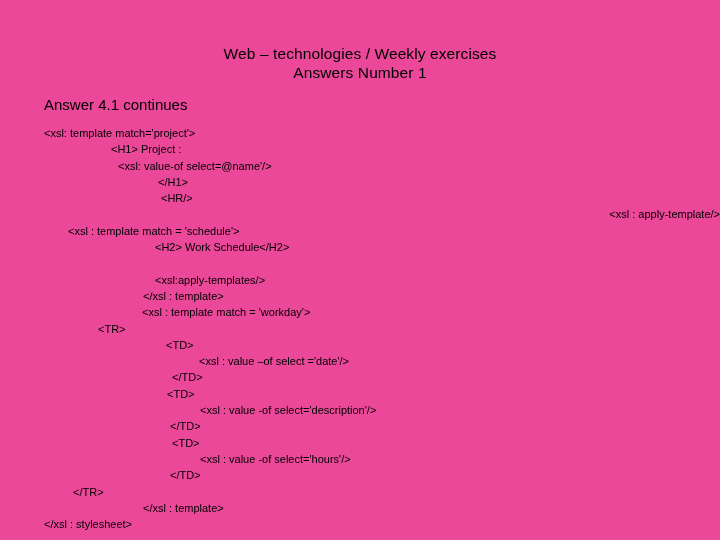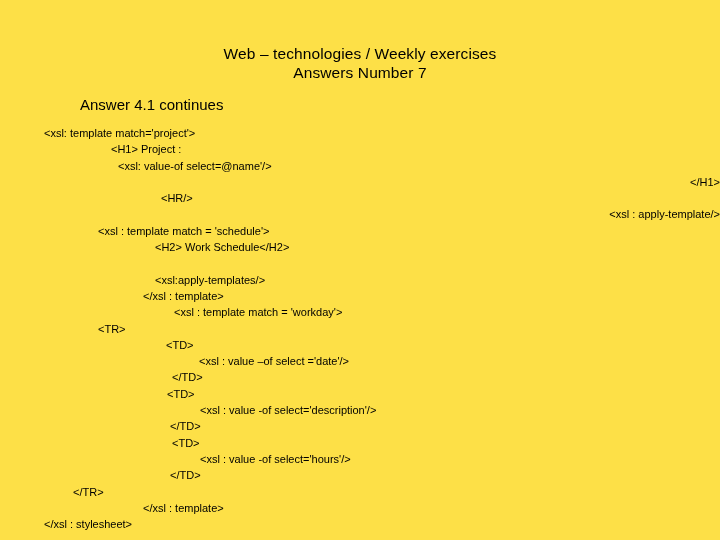--- a/index.html
+++ b/index.html
@@ -15,21 +15,21 @@
     overflow: hidden;
     position: relative;
   }
 
   #slide {
     position: absolute;
     left: 0;
     top: 0;
     width: 720px;
     height: 540px;
-    background: #fde047;
+    background: #ec4899;
   }
 
   
   .slide-title {
     position: absolute;
     left: 0;
     top: 44px;
     width: 720px;
     text-align: center;
     font-size: 15.5px;
@@ -43,21 +43,20 @@
   }
 
   
   .section-heading {
     position: absolute;
     left: 44px;
     top: 96px;
     font-size: 15px;
     line-height: 18px;
     white-space: pre;
-    margin-left: 36px;
   }
 
   
   .code-block {
     position: absolute;
     left: 0;
     top: 125px;
     width: 720px;
     font-size: 11px;
     line-height: 16.3px;
@@ -73,38 +72,38 @@
     height: 16.3px;
   }
 </style>
 </head>
 <body>
 
 <div id="slide">
 
   <div class="slide-title">
     <span class="title-line">Web – technologies / Weekly exercises</span>
-    <span class="title-line">Answers Number 7</span>
+    <span class="title-line">Answers Number 1</span>
   </div>
 
   <div class="section-heading">Answer 4.1 continues</div>
 
   <div class="code-block">
       <span class="code-line" style="padding-left: 44px;">&lt;xsl: template match='project'&gt;</span>
       <span class="code-line" style="padding-left: 111px;">&lt;H1&gt; Project :</span>
       <span class="code-line" style="padding-left: 118px;">&lt;xsl: value-of select=@name'/&gt;</span>
-      <span class="code-line" style="padding-left: 158px; text-align: right;">&lt;/H1&gt;</span>
+      <span class="code-line" style="padding-left: 158px;">&lt;/H1&gt;</span>
       <span class="code-line" style="padding-left: 161px;">&lt;HR/&gt;</span>
       <span class="code-line" style="padding-left: 166px; text-align: right;">&lt;xsl : apply-template/&gt;</span>
-      <span class="code-line" style="padding-left: 98px;">&lt;xsl : template match = 'schedule'&gt;</span>
+      <span class="code-line" style="padding-left: 68px;">&lt;xsl : template match = 'schedule'&gt;</span>
       <span class="code-line" style="padding-left: 155px;">&lt;H2&gt; Work Schedule&lt;/H2&gt;</span>
       <span class="code-line blank" style="padding-left: 0px;"></span>
       <span class="code-line" style="padding-left: 155px;">&lt;xsl:apply-templates/&gt;</span>
       <span class="code-line" style="padding-left: 143px;">&lt;/xsl : template&gt;</span>
-      <span class="code-line" style="padding-left: 142px; margin-left: 32px;">&lt;xsl : template match = 'workday'&gt;</span>
+      <span class="code-line" style="padding-left: 142px;">&lt;xsl : template match = 'workday'&gt;</span>
       <span class="code-line" style="padding-left: 98px;">&lt;TR&gt;</span>
       <span class="code-line" style="padding-left: 166px;">&lt;TD&gt;</span>
       <span class="code-line" style="padding-left: 199px;">&lt;xsl : value –of select ='date'/&gt;</span>
       <span class="code-line" style="padding-left: 172px;">&lt;/TD&gt;</span>
       <span class="code-line" style="padding-left: 167px;">&lt;TD&gt;</span>
       <span class="code-line" style="padding-left: 200px;">&lt;xsl : value -of select='description'/&gt;</span>
       <span class="code-line" style="padding-left: 170px;">&lt;/TD&gt;</span>
       <span class="code-line" style="padding-left: 172px;">&lt;TD&gt;</span>
       <span class="code-line" style="padding-left: 200px;">&lt;xsl : value -of select='hours'/&gt;</span>
       <span class="code-line" style="padding-left: 170px;">&lt;/TD&gt;</span>

